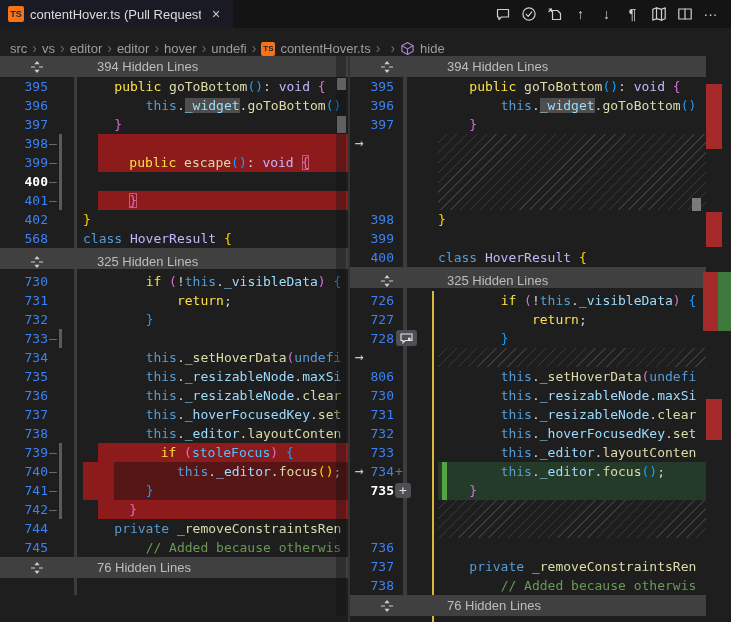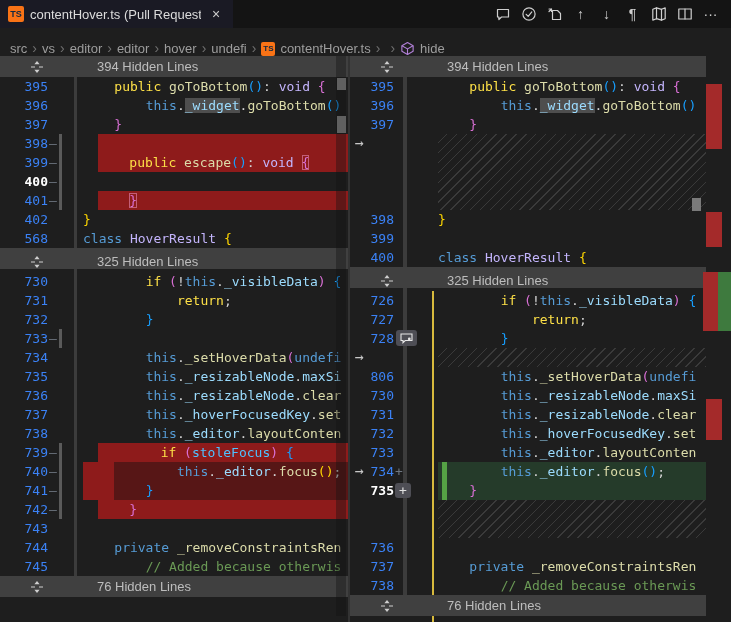--- a/index.html
+++ b/index.html
@@ -332,27 +332,20 @@
         <div class="codeline"><span class="c-pu">        </span><span class="c-b3">}</span></div>
       </div>
       <div class="row del">
         <span class="num">742</span>
         <span class="marker">—</span>
         <span class="delgut"></span>
         <span class="gspacer"></span>
         <div class="codeline"><span class="c-pu">    </span><span class="c-b2">}</span></div>
       </div>
       <div class="row">
-        <span class="num">743</span>
-        <span class="marker"></span>
-        <span class="delgut"></span>
-        <span class="gspacer"></span>
-        <div class="codeline"></div>
-      </div>
-      <div class="row">
         <span class="num">744</span>
         <span class="marker"></span>
         <span class="delgut"></span>
         <span class="gspacer"></span>
         <div class="codeline"><span class="c-pu">    </span><span class="c-st">private </span><span class="c-fn">_removeConstraintsRen</span></div>
       </div>
       <div class="row">
         <span class="num">745</span>
         <span class="marker"></span>
         <span class="delgut"></span>

